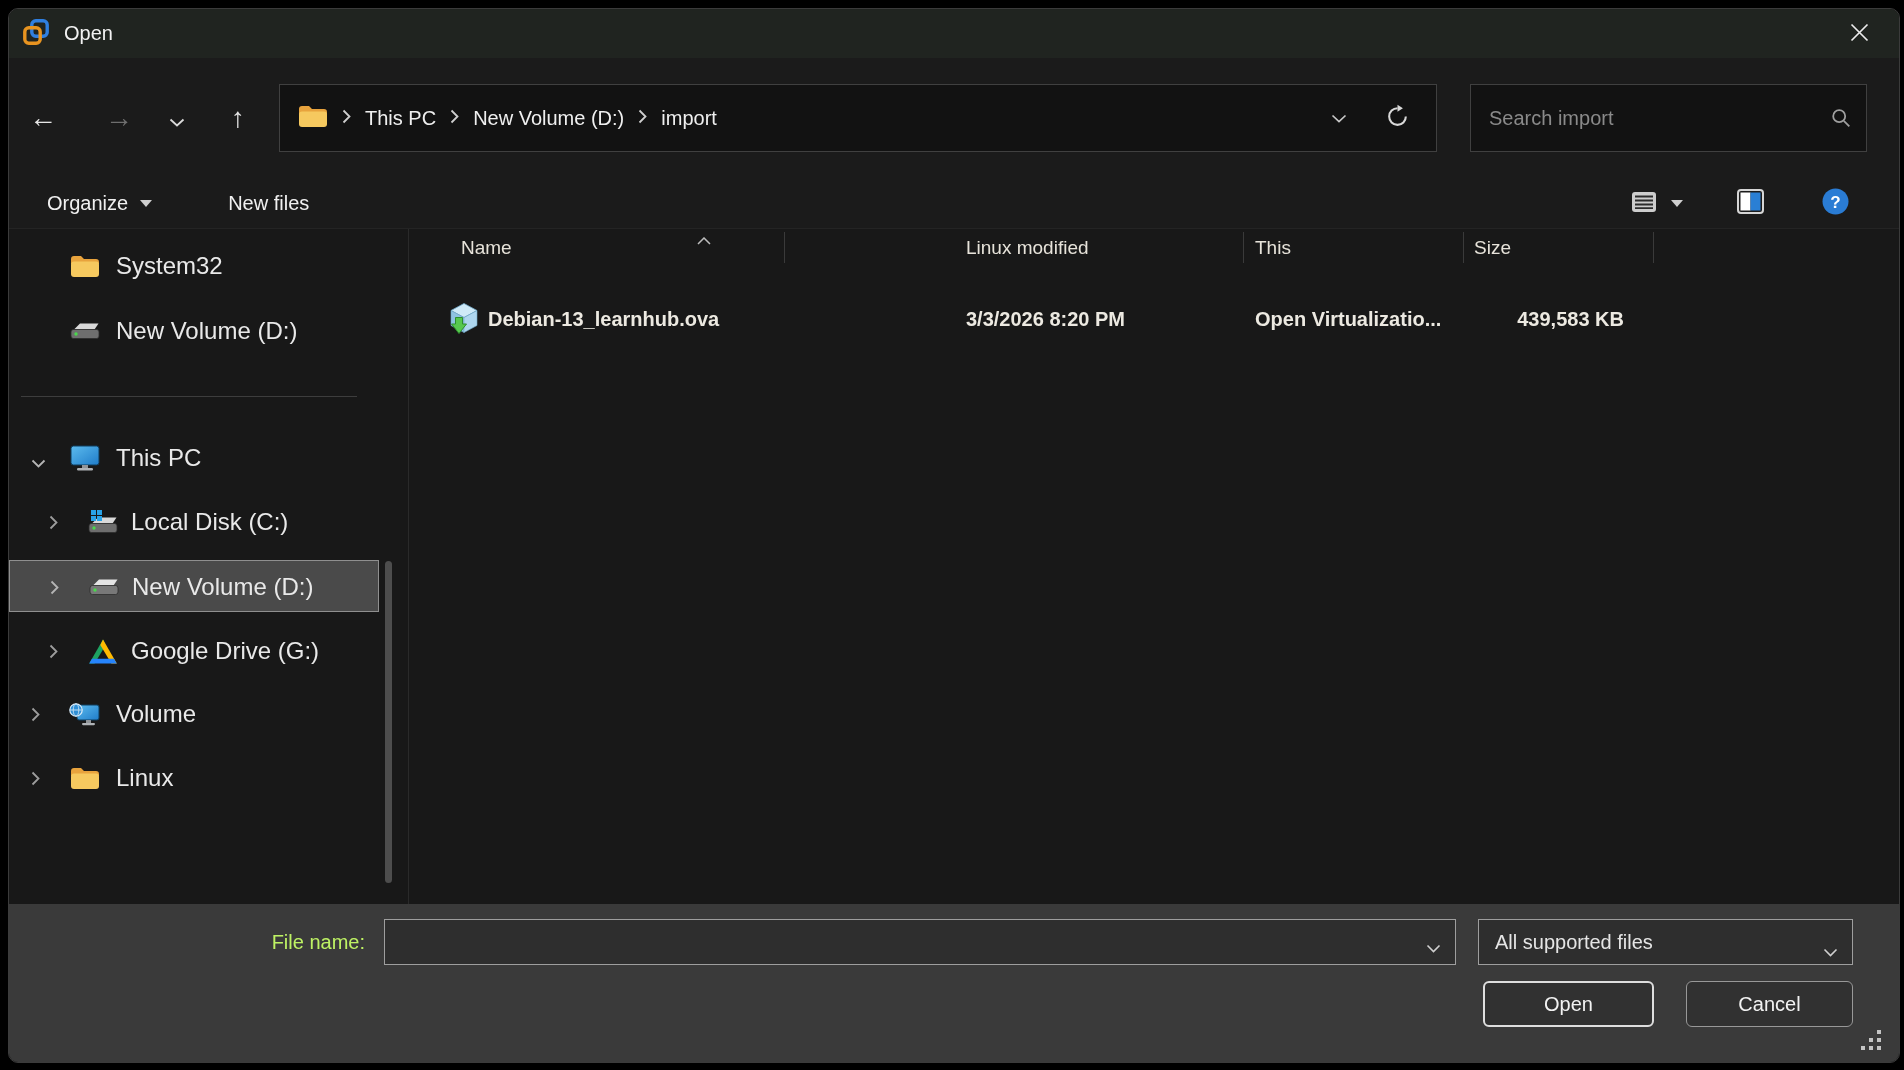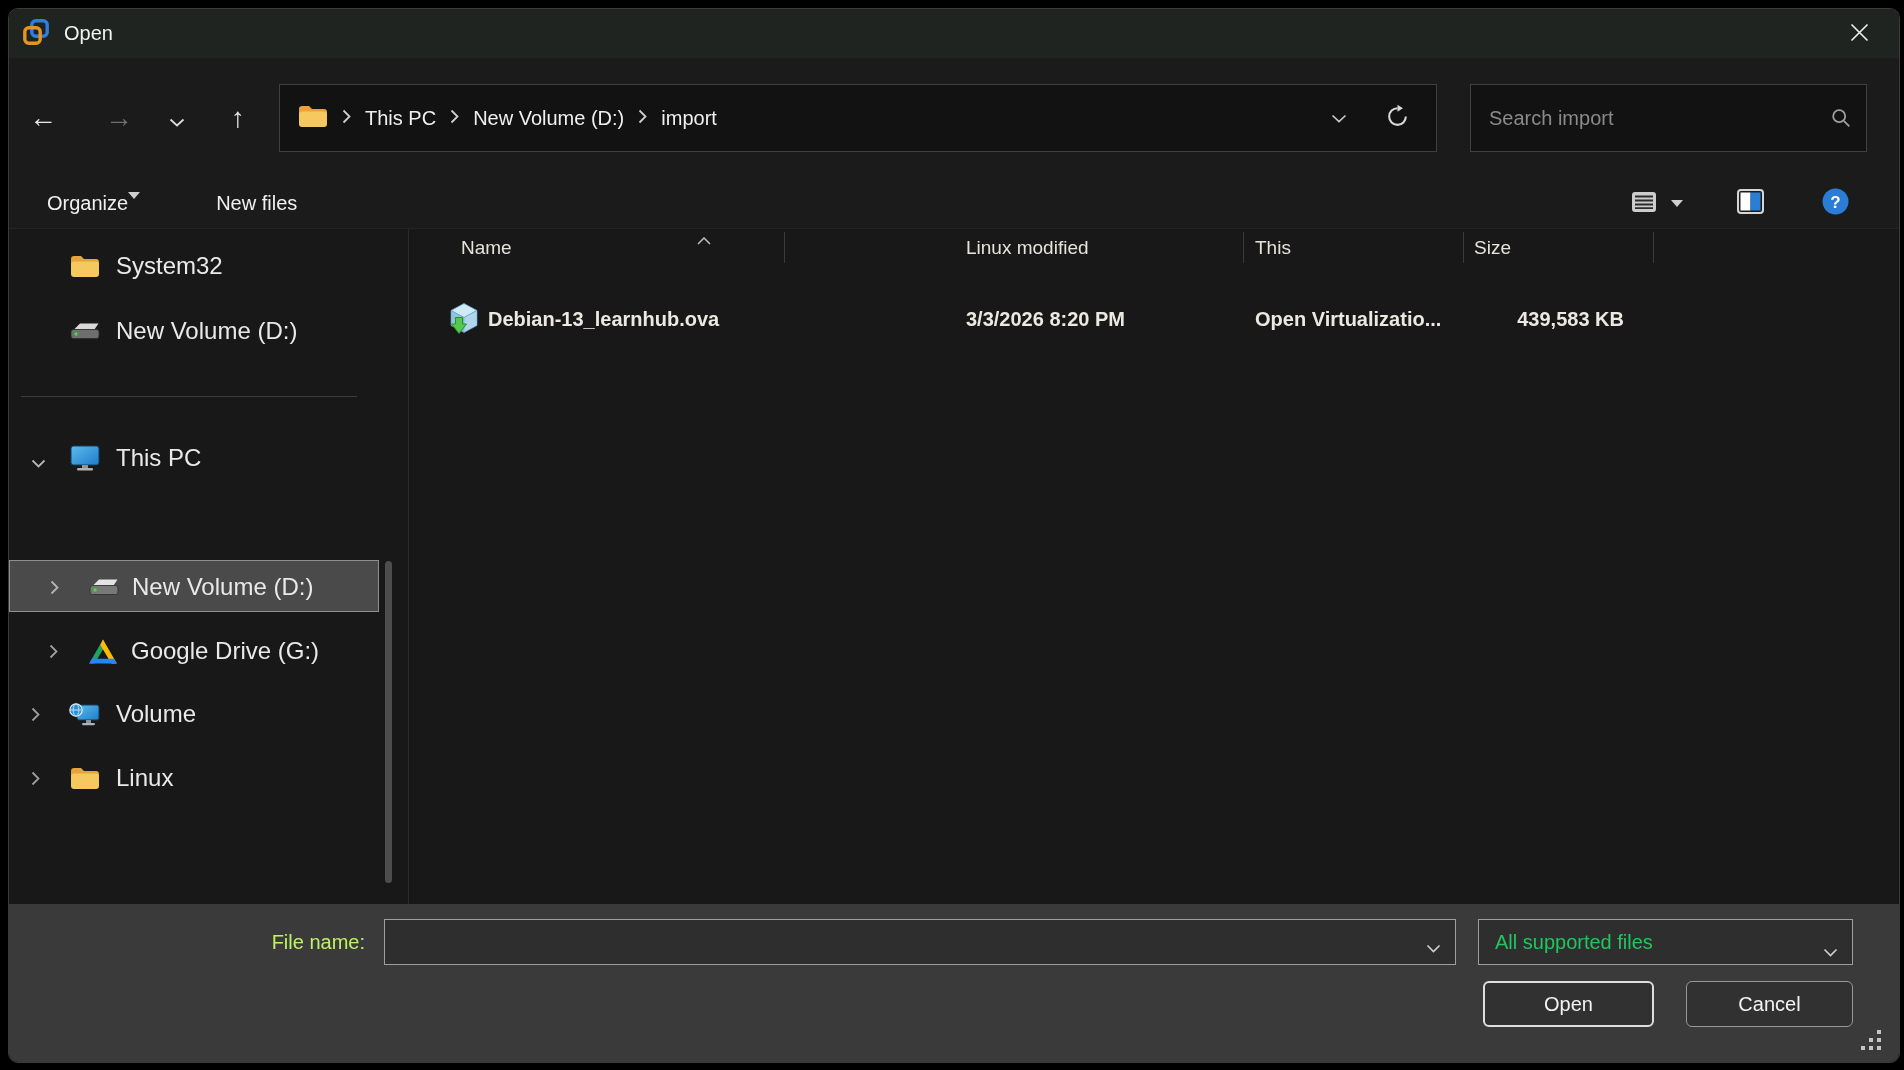--- a/index.html
+++ b/index.html
@@ -20,21 +20,21 @@
   .navbtn.up{margin-left:27px;color:#e6e6e6;}
   .addressbar{margin-left:21px;width:1158px;height:68px;background:#121212;border:1px solid #404040;display:flex;align-items:center;padding:0 18px;gap:14px;}
   .crumb{font-size:20px;color:#efefef;white-space:nowrap;}
   .addr-right{margin-left:auto;display:flex;align-items:center;gap:38px;padding-right:8px;}
   .searchbox{margin-left:33px;width:397px;height:68px;background:#121212;border:1px solid #404040;position:relative;}
   .searchbox input{position:absolute;inset:0;background:transparent;border:none;outline:none;color:#e8e8e8;font-size:20px;padding:0 46px 0 18px;font-family:"Liberation Sans",sans-serif;}
   .searchbox input::placeholder{color:#8a8a8a;opacity:1;}
   .search-ic{position:absolute;right:15px;top:23px;}
   
   .toolbar{position:absolute;left:0;top:169px;right:0;height:51px;background:#1b1b1b;display:flex;align-items:center;padding-left:32px;border-bottom:1px solid #242424;}
-  .tool-item{display:flex;gap:0;font-size:20px;color:#f0f0f0;background:none;border:none;}
+  .tool-item{display:flex;align-items:center;gap:12px;font-size:20px;color:#f0f0f0;background:none;border:none;}
   .caret{width:0;height:0;border-left:6px solid transparent;border-right:6px solid transparent;border-top:7px solid #cfcfcf;}
   .newfolder{margin-left:64px;}
   .tool-right{margin-left:auto;display:flex;align-items:center;padding-right:44px;}
   .viewbtn{display:flex;align-items:center;gap:14px;background:none;border:none;}
   .panebtn{margin-left:42px;background:none;border:none;display:flex;}
   .helpbtn{margin-left:46px;background:none;border:none;display:flex;}
   
   .main{position:absolute;left:0;top:220px;right:0;bottom:158px;background:#181818;}
   .sidebar{position:absolute;left:0;top:0;width:399px;bottom:0;}
   .side-item{position:absolute;left:0;width:382px;height:52px;}
@@ -56,21 +56,21 @@
   .sort{position:absolute;left:288px;top:2px;}
   .frow{position:absolute;left:0;right:0;top:67px;height:46px;font-weight:bold;}
   .frow .cell{position:absolute;top:0;height:46px;display:flex;align-items:center;font-size:20px;color:#ece9e1;white-space:nowrap;}
   .file-ic{position:absolute;left:38px;top:6px;}
   
   .footer{position:absolute;left:0;right:0;bottom:0;height:158px;background:#3a3a3a;}
   .fn-label{position:absolute;left:0;top:15px;width:356px;height:46px;line-height:46px;text-align:right;font-size:20px;color:#bef264;}
   .fn-input{position:absolute;left:375px;top:15px;width:1072px;height:46px;background:#2e2e2e;border:1px solid #9e9e9e;}
   .fn-input input{position:absolute;inset:0;background:transparent;border:none;outline:none;color:#eee;font-size:20px;padding:0 40px 0 14px;font-family:"Liberation Sans",sans-serif;}
   .combo-chev{position:absolute;right:14px;top:19px;}
-  .ft-combo{position:absolute;left:1469px;top:15px;width:375px;height:46px;background:#2e2e2e;border:1px solid #9e9e9e;display:flex;align-items:center;padding-left:16px;font-size:20px;color:#22c55e;}
+  .ft-combo{position:absolute;left:1469px;top:15px;width:375px;height:46px;background:#2e2e2e;border:1px solid #9e9e9e;display:flex;align-items:center;padding-left:16px;font-size:20px;color:#e5e5e5;}
   .btn{position:absolute;top:77px;height:46px;border-radius:6px;background:#313131;font-size:20px;color:#f2f2f2;display:flex;align-items:center;justify-content:center;font-family:"Liberation Sans",sans-serif;}
   .btn.open{left:1474px;width:171px;border:2px solid #dedede;}
   .btn.cancel{left:1677px;width:167px;border:1px solid #989898;}
   .grip{position:absolute;right:16px;bottom:6px;}
 </style>
 </head>
 <body>
 
 <div class="window">
 
@@ -239,20 +239,39 @@
                 </linearGradient>
               </defs>
             <rect x="1" y="1" width="28" height="19" rx="2.5" fill="url(#gmon)" stroke="#0e3c5c" stroke-width="1"></rect>
             <rect x="12" y="20" width="6" height="3" fill="#8f9499"></rect>
             <rect x="7" y="23" width="16" height="2.4" rx="1.2" fill="#aeb2b6"></rect>
           </svg>
         </span>
         <span class="s-label">This PC</span>
       </div>
 
+      <div class="side-item lvl2" style="top:267px">
+        <span class="chev">
+          <svg width="9" height="15" viewBox="0 0 9 15">
+              <polyline points="1.5,1.5 7.5,7.5 1.5,13.5" fill="none" stroke="#9d9d9d" stroke-width="1.8"></polyline>
+            </svg>
+        </span>
+        <span class="s-icon">
+          <svg width="32" height="25" viewBox="0 0 32 25">
+            <path d="M5 13.5 L11 7.5 H29.5 L25.5 13.5 Z" fill="#d9d9d9"></path>
+            <rect x="2" y="13.5" width="28" height="9" rx="2.5" fill="#6e6e6e" stroke="#2c2c2c" stroke-width="0.8"></rect>
+            <circle cx="7" cy="18" r="1.7" fill="#49d84c"></circle>
+            <rect x="4" y="0" width="5" height="5" fill="#29a3e8"></rect>
+              <rect x="10" y="0" width="5" height="5" fill="#29a3e8"></rect>
+            <rect x="4" y="6" width="5" height="5" fill="#29a3e8"></rect>
+              <rect x="10" y="6" width="5" height="5" fill="#29a3e8"></rect>
+          </svg>
+        </span>
+        <span class="s-label">Local Disk (C:)</span>
+      </div>
 
       <div class="side-item lvl2 selected" style="top:331px">
         <span class="chev">
           <svg width="9" height="15" viewBox="0 0 9 15">
               <polyline points="1.5,1.5 7.5,7.5 1.5,13.5" fill="none" stroke="#b5b5b5" stroke-width="1.8"></polyline>
             </svg>
         </span>
         <span class="s-icon">
           <svg width="32" height="20" viewBox="0 0 32 20">
               <path d="M5 8.5 L11 2.5 H29.5 L25.5 8.5 Z" fill="#e4e4e4"></path>

